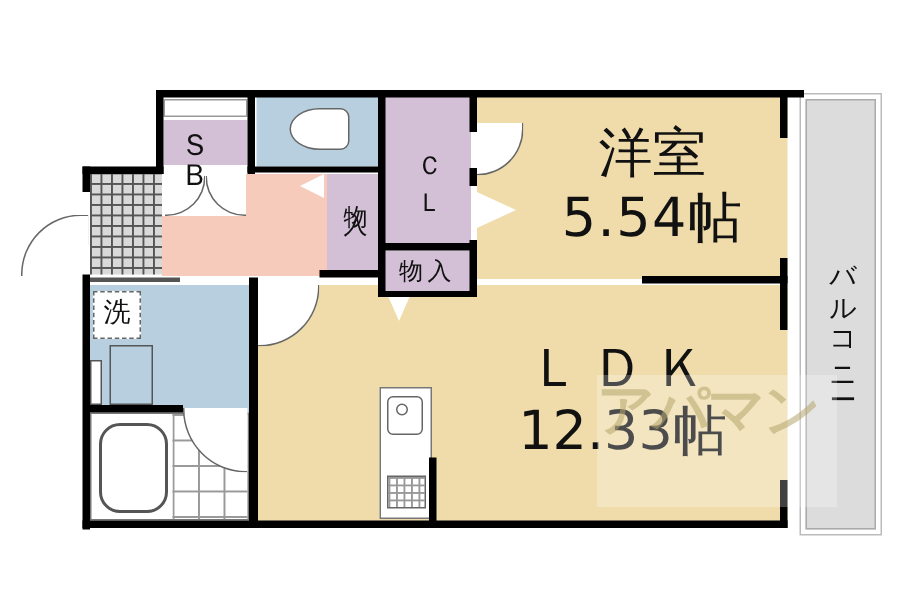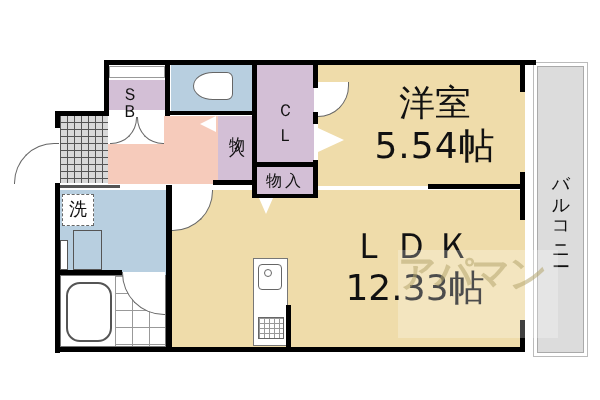--- a/index.html
+++ b/index.html
@@ -52,21 +52,21 @@
 </div>
 
 <div class="abs" style="left:108px; top:116px; width:110px; height:68px; background:#f6cbbb;"></div>
 <div class="abs" style="left:108px; top:116px; width:56px; height:68px; background:#fff;"></div>
 <div class="door-arc" style="left:110px; top:117px; width:26px; height:26px; border-radius:0 0 26px 0; border-top:none; border-left:none;"></div>
 <div class="door-arc" style="left:137px; top:117px; width:26px; height:26px; border-radius:0 0 0 26px; border-top:none; border-right:none;"></div>
 <div class="abs" style="left:108px; top:144px; width:56px; height:40px; background:#f6cbbb;"></div>
 
 <div class="abs" style="left:109px; top:80px; width:56px; height:30px; background:#d3bfd6;"></div>
 <div class="abs" style="left:109px; top:66px; width:56px; height:12px; border:1px solid #999; background:#fff;"></div>
-<div class="room-label" style="left:109px; top:86px; width:44px; font-size:17px; letter-spacing:8px; padding-left:6px; box-sizing:border-box;">ＳＢ</div>
+<div class="room-label" style="left:109px; top:86px; width:44px; font-size:20px; letter-spacing:8px; padding-left:6px; box-sizing:border-box;">ＳＢ</div>
 
 <div class="abs tile" style="left:60px; top:115px; width:48px; height:68px;"></div>
 <div class="door-arc" style="left:14px; top:143px; width:44px; height:40px; border-radius:40px 0 0 0; border-right:none; border-bottom:none;"></div>
 
 <div class="abs" style="left:60px; top:190px; width:106px; height:85px; background:#b8cfe0;"></div>
 <div class="abs" style="left:62px; top:194px; width:32px; height:32px; background:#fff; border:1px dashed #666;"></div>
 <div class="room-label" style="left:62px; top:200px; width:32px; font-size:18px;">洗</div>
 <div class="abs" style="left:73px; top:230px; width:29px; height:40px; background:#b8cfe0; border:1px solid #555;"></div>
 <div class="abs" style="left:60px; top:240px; width:8px; height:30px; background:#fff; border:1px solid #555;"></div>
 

